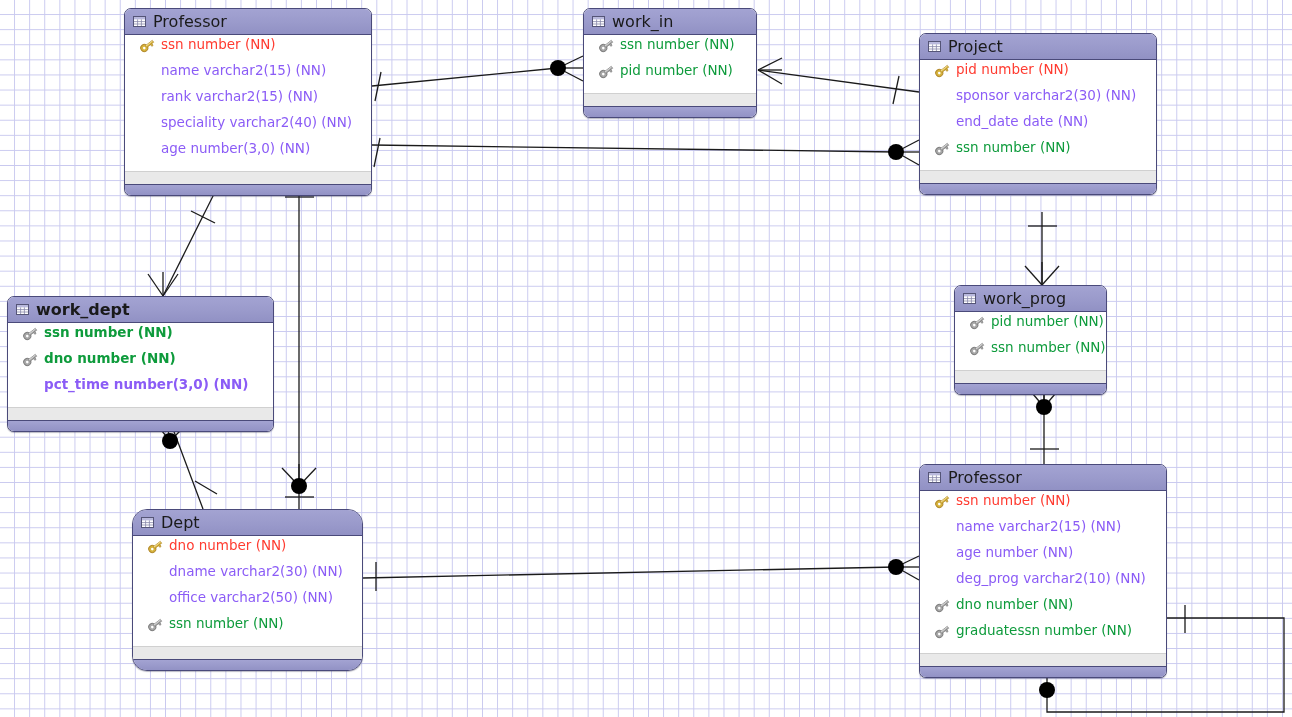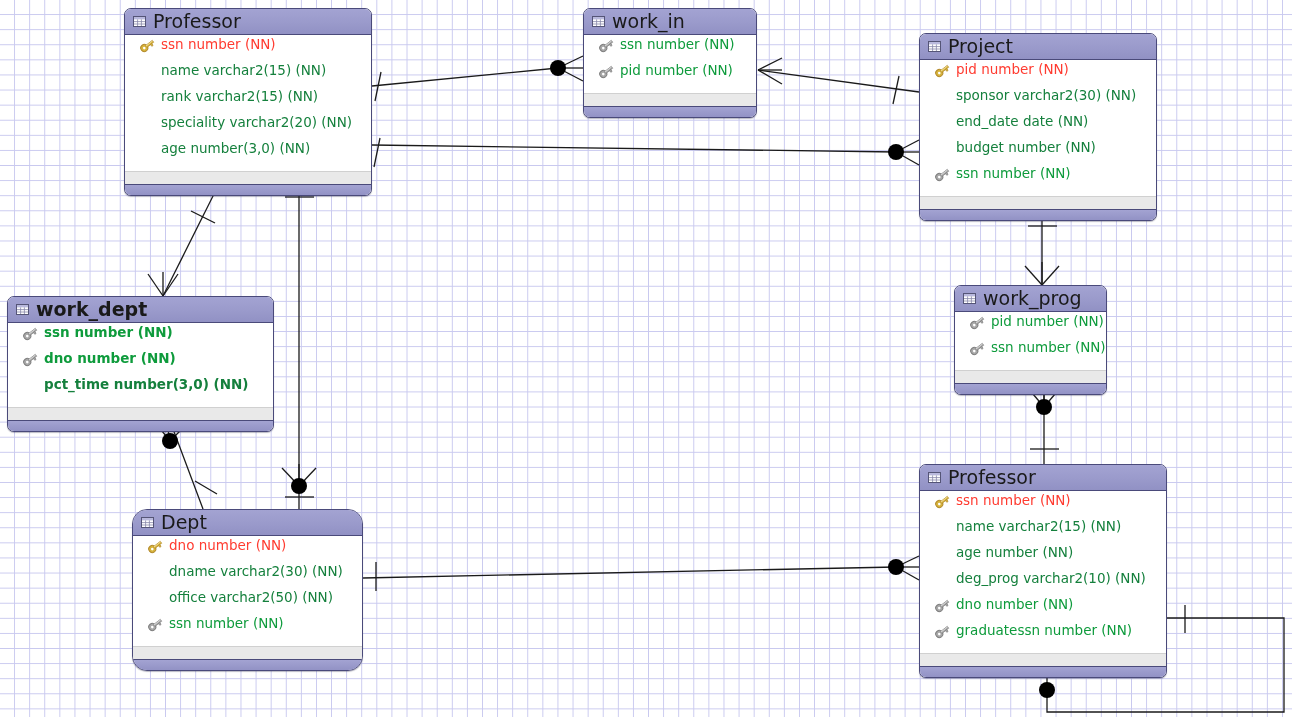--- a/index.html
+++ b/index.html
@@ -48,21 +48,21 @@
     padding-left: 8px;
     box-sizing: border-box;
   }
   .tbl-icon {
     width: 13px;
     height: 11px;
     flex: 0 0 auto;
     margin-right: 7px;
   }
   .entity-title {
-    font-size: 19px;
+    font-size: 16px;
     color: #1a1a1a;
     line-height: 1;
     white-space: nowrap;
   }
   .entity-body {
     background: #ffffff;
     padding: 3px 0 3px 0;
   }
   .attr {
     display: flex;
@@ -75,21 +75,21 @@
   .keyslot {
     width: 28px;
     flex: 0 0 auto;
     display: flex;
     align-items: center;
     justify-content: center;
   }
   .keyslot svg { display: block; }
   .attr-label {
     font-size: 13.5px;
-    color: #15803d;
+    color: #8b5cf6;
     line-height: 1;
   }
   .attr-label.pk { color: #ff3b30; }
   .attr-label.fk { color: #0e9b3c; }
   .entity-footer {
     height: 12px;
     background: #e9e9e9;
     border-top: 1px solid #d0d0d0;
   }
   .entity-bottombar {
@@ -228,21 +228,21 @@
           <div class="attr">
             <span class="keyslot"></span>
             <span class="attr-label">name varchar2(15) (NN)</span>
           </div>
           <div class="attr">
             <span class="keyslot"></span>
             <span class="attr-label">rank varchar2(15) (NN)</span>
           </div>
           <div class="attr">
             <span class="keyslot"></span>
-            <span class="attr-label">speciality varchar2(20) (NN)</span>
+            <span class="attr-label">speciality varchar2(40) (NN)</span>
           </div>
           <div class="attr">
             <span class="keyslot"></span>
             <span class="attr-label">age number(3,0) (NN)</span>
           </div>
         </div>
         <div class="entity-footer"></div>
         <div class="entity-bottombar"></div>
       </div>
       <div class="entity" style="left: 583px; top: 8px; width: 174px;">
@@ -319,24 +319,20 @@
           </div>
           <div class="attr">
             <span class="keyslot"></span>
             <span class="attr-label">sponsor varchar2(30) (NN)</span>
           </div>
           <div class="attr">
             <span class="keyslot"></span>
             <span class="attr-label">end_date date (NN)</span>
           </div>
           <div class="attr">
-            <span class="keyslot"></span>
-            <span class="attr-label">budget number (NN)</span>
-          </div>
-          <div class="attr">
             <span class="keyslot">
               <svg width="17" height="15" viewBox="0 0 17 15">
                 <g transform="rotate(-38 8.5 7.5)">
                   <circle cx="4.4" cy="7.5" r="3.5" fill="#a8a8a8" stroke="#7d7d7d" stroke-width="1"></circle>
                   <circle cx="4.4" cy="7.5" r="1.3" fill="#ffffff"></circle>
                   <rect x="6.8" y="6.4" width="8.6" height="2.3" fill="#a8a8a8" stroke="#7d7d7d" stroke-width="0.7"></rect>
                   <rect x="11.4" y="8.5" width="1.6" height="2.3" fill="#a8a8a8" stroke="#7d7d7d" stroke-width="0.7"></rect>
                   <rect x="6.9" y="6.6" width="8.2" height="0.8" fill="#dcdcdc"></rect>
                 </g>
               </svg>

